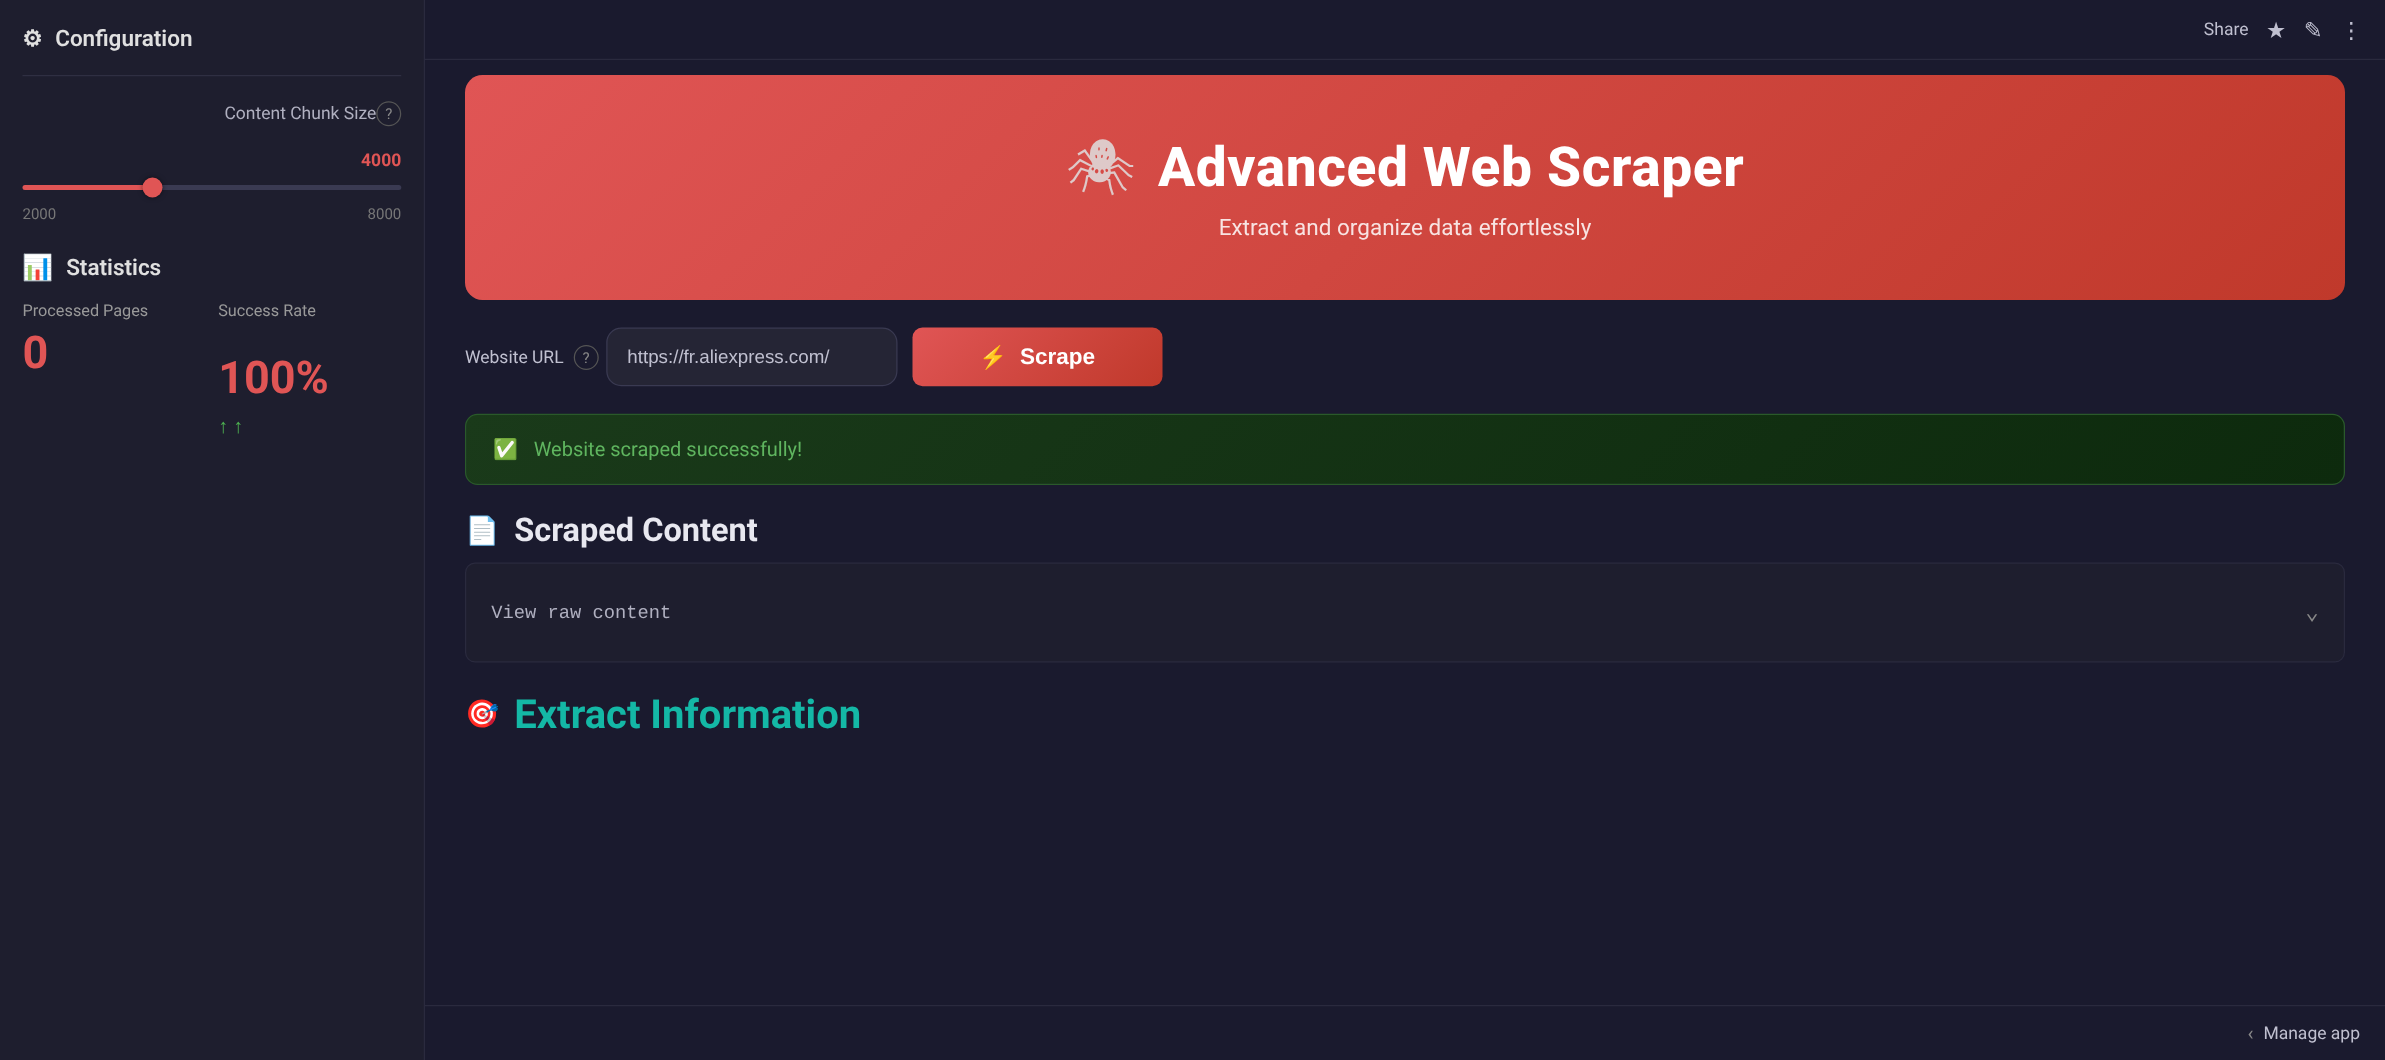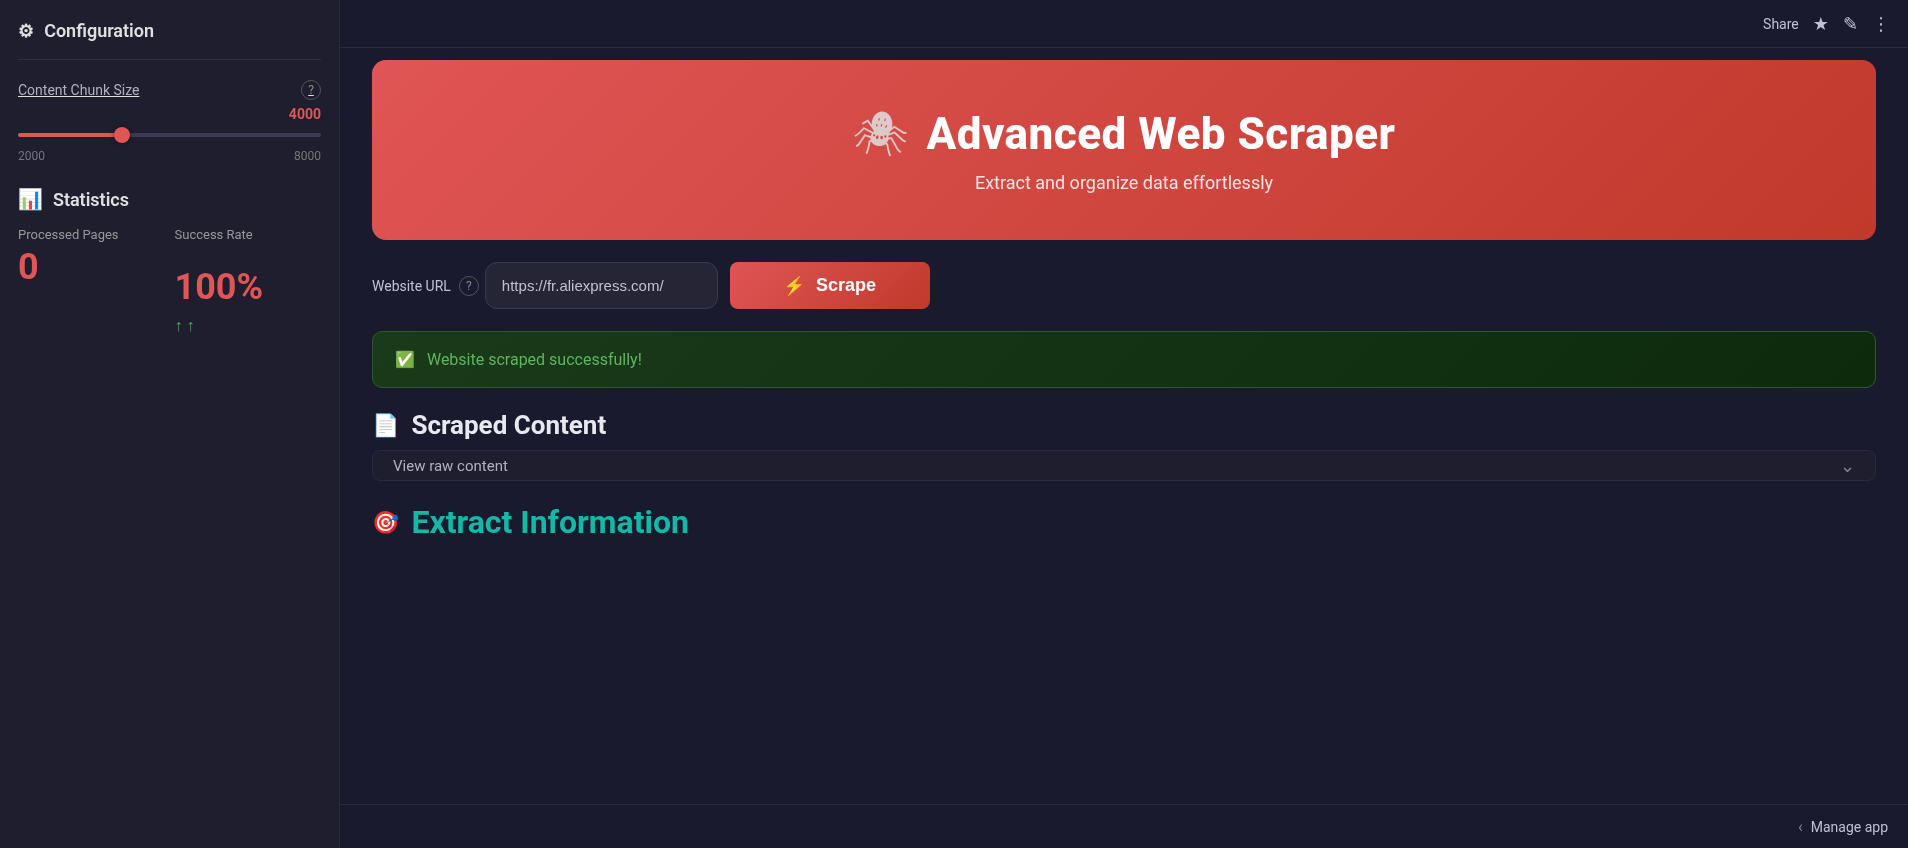--- a/index.html
+++ b/index.html
@@ -37,23 +37,22 @@
 
     .sidebar-divider {
       border: none;
       border-top: 1px solid #2f2f42;
       margin: 0 0 20px 0;
     }
 
     .chunk-size-label-row {
       display: flex;
       align-items: center;
-      justify-content: space-between;
-      margin-bottom: 6px;
-      text-decoration: underline;
+      justify-content: flex-end;
+      margin-bottom: 20px;
     }
 
     .chunk-size-label {
       font-size: 14px;
       color: #b0b0c0;
     }
 
     .chunk-size-value {
       font-size: 14px;
       color: #e05555;
@@ -301,25 +300,26 @@
     }
 
     .section-icon {
       font-size: 22px;
     }
 
     .expandable-row {
       background: #1e1e2e;
       border: 1px solid #2a2a3e;
       border-radius: 8px;
-      padding: 4px 20px;
+      padding: 28px 20px;
       display: flex;
       align-items: center;
       justify-content: space-between;
       cursor: pointer;
+      font-family: Liberation Mono, monospace;
     }
 
     .expandable-label {
       font-size: 15px;
       color: #b0b0c0;
     }
 
     .chevron-down {
       font-size: 18px;
       color: #888;

